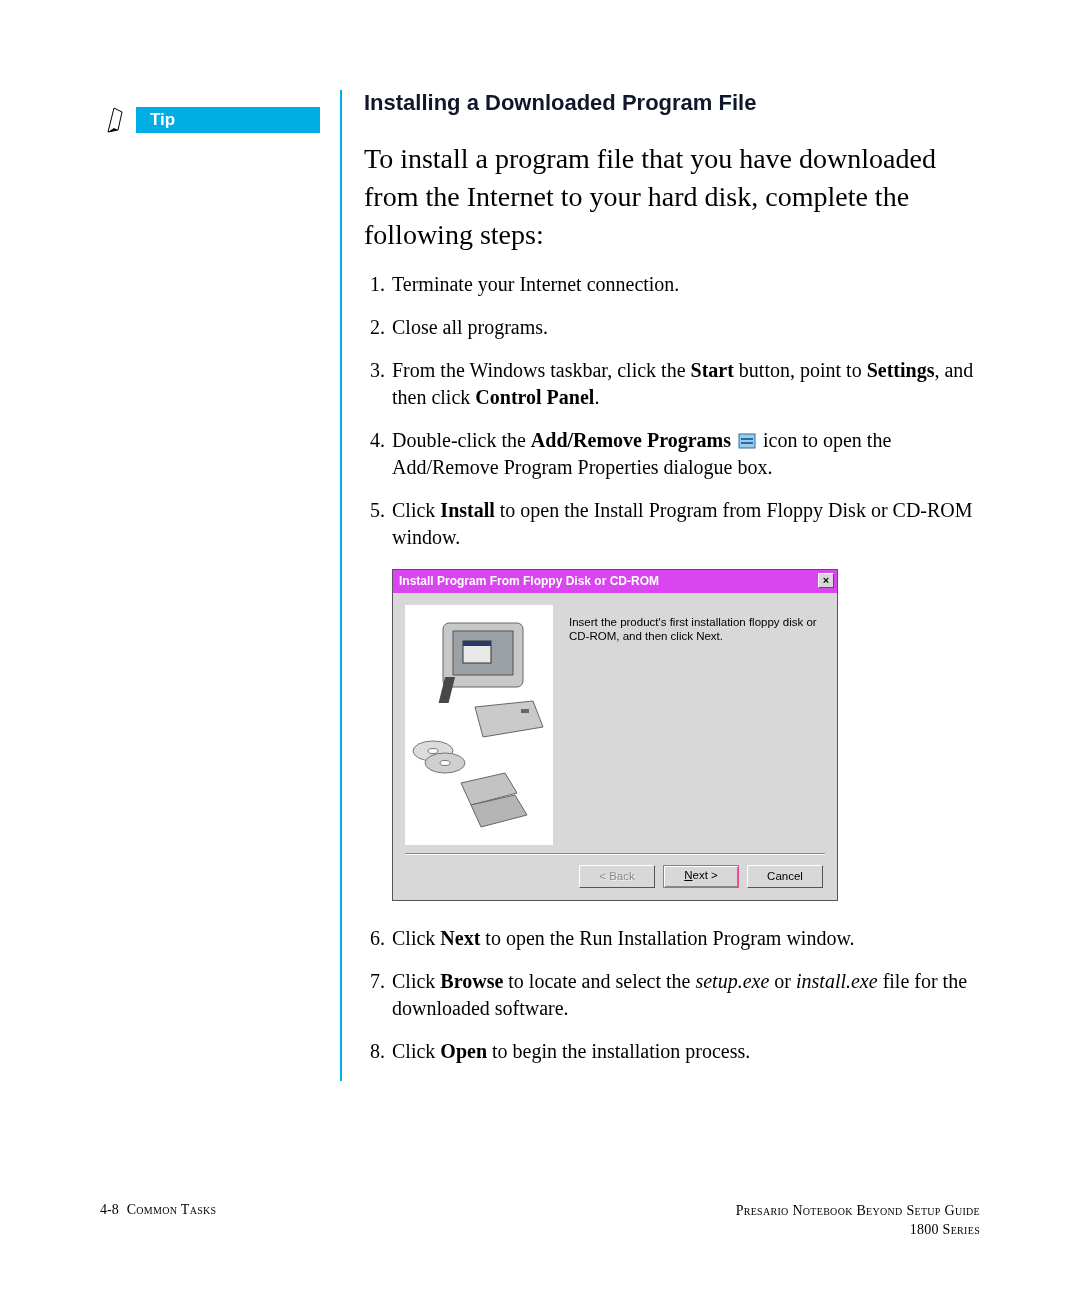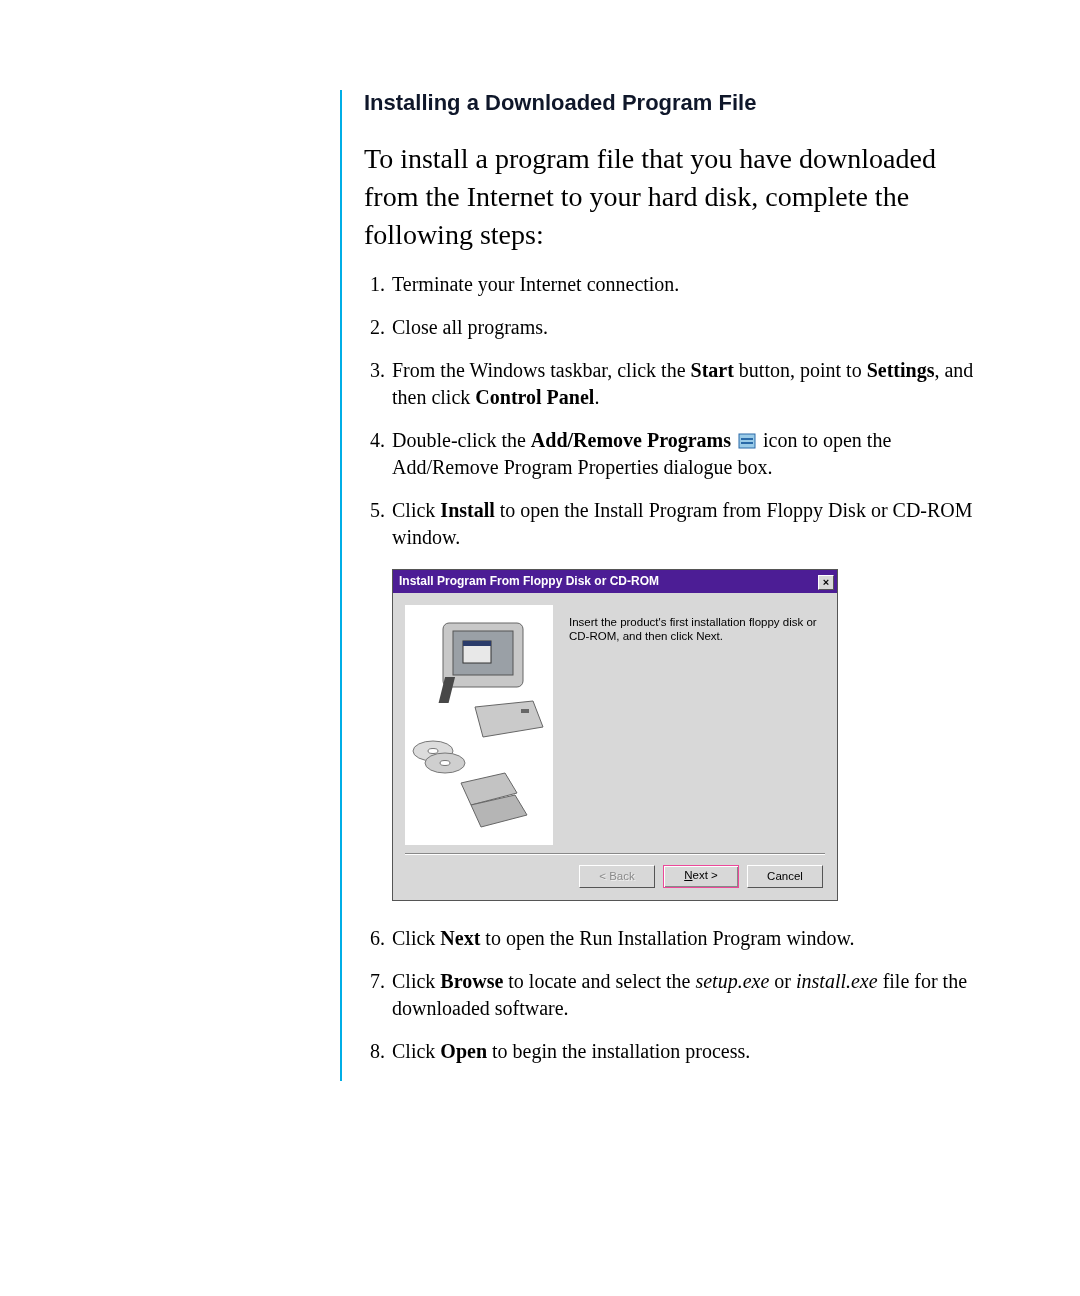--- a/index.html
+++ b/index.html
@@ -19,21 +19,21 @@
   .intro { font-size: 28px; line-height: 1.35; margin-bottom: 18px; }
   ol.steps { list-style: decimal; padding-left: 26px; }
   ol.steps > li { font-size: 20px; line-height: 1.35; margin-bottom: 16px; padding-left: 2px; }
   .b { font-weight: bold; }
   .it { font-style: italic; }
   .inline-icon { display: inline-block; width: 18px; height: 16px; vertical-align: -2px; margin: 0 2px; }
   .inline-icon svg { width: 18px; height: 16px; }
 
   
   .dialog { width: 446px; margin: 18px 0 24px 0; border: 1px solid #555; background: #d8d8d8; font-family: 'MS Sans Serif', Tahoma, Arial, sans-serif; }
-  .dlg-title { background: #4c1d95; color: #fff; font-size: 12px; font-weight: bold; padding: 3px 3px 3px 6px; display: flex; align-items: flex-end; justify-content: space-between; }
+  .dlg-title { background: #d946ef; color: #fff; font-size: 12px; font-weight: bold; padding: 3px 3px 3px 6px; display: flex; align-items: flex-start; justify-content: space-between; }
   .dlg-close { width: 16px; height: 15px; background: #d8d8d8; border: 1px solid #fff; border-right-color: #555; border-bottom-color: #555; color: #000; font-family: Arial; font-size: 11px; font-weight: bold; text-align: center; line-height: 13px; }
   .dlg-body { padding: 12px 12px 12px 12px; }
   .dlg-body-top { display: flex; }
   .dlg-img { width: 148px; height: 240px; margin-right: 10px; flex-shrink: 0; }
   .dlg-text { padding-top: 10px; font-size: 11.5px; line-height: 1.25; color: #000; margin-left: 6px; }
   .dlg-rule { height: 2px; border-top: 1px solid #888; border-bottom: 1px solid #fff; margin: 8px 0 10px 0; }
   .dlg-buttons { display: flex; justify-content: flex-end; gap: 8px; padding-right: 2px; }
   .dlg-btn { width: 76px; height: 23px; background: #d8d8d8; border: 1px solid #555; border-top-color: #fff; border-left-color: #fff; font-size: 11.5px; text-align: center; line-height: 21px; }
   .dlg-btn.disabled { color: #8a8a8a; text-shadow: 1px 1px 0 #f0f0f0; }
   .dlg-btn.default { border: 1px solid #ec4899; box-shadow: inset 1px 1px 0 #fff, inset -1px -1px 0 #888; line-height: 19px; }
@@ -44,20 +44,29 @@
   .f-right { text-align: right; font-variant: small-caps; letter-spacing: 0.3px; line-height: 1.35; }
   .f-page { font-size: 14px; }
   .sc { font-variant: small-caps; letter-spacing: 0.3px; }
 </style>
 </head>
 <body>
 
 <div class="page">
   <div class="columns">
     <div class="sidebar">
+      <div class="tip-row">
+        <span class="tip-icon">
+          <svg viewBox="0 0 32 32">
+              <path d="M8 28 L14 4 L22 8 L18 26 Z" fill="#fff" stroke="#000" stroke-width="1"></path>
+              <path d="M8 28 L14 24 L18 26 Z" fill="#000"></path>
+            </svg>
+        </span>
+        <div class="tip-bar">Tip</div>
+      </div>
     </div>
 
     <div class="divider"></div>
 
     <div class="main">
       <h2 class="section-title">Installing a Downloaded Program File</h2>
       <p class="intro">To install a program file that you have downloaded from the Internet to your hard disk, complete the following steps:</p>
 
       <ol class="steps">
         <li>Terminate your Internet connection.</li>
@@ -115,13 +124,23 @@
             </div>
           </div>
         </li>
         <li><span>Click </span><span class="b">Next</span><span> to open the Run Installation Program window.</span></li>
         <li><span>Click </span><span class="b">Browse</span><span> to locate and select the </span><span class="it">setup.exe</span><span> or </span><span class="it">install.exe</span><span> file for the downloaded software.</span></li>
         <li><span>Click </span><span class="b">Open</span><span> to begin the installation process.</span></li>
       </ol>
     </div>
   </div>
 
+  <div class="footer">
+    <div class="f-left">
+      <span class="f-page">4-8</span>
+      <span class="sc">Common Tasks</span>
+    </div>
+    <div class="f-right">
+      <div>Presario Notebook Beyond Setup Guide</div>
+      <div>1800 Series</div>
+    </div>
+  </div>
 </div>
 
 </body></html>

